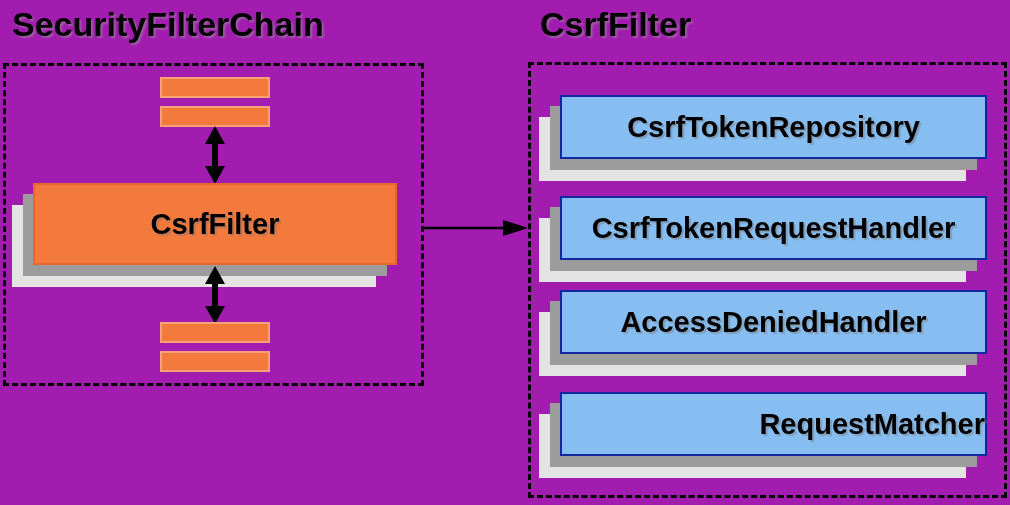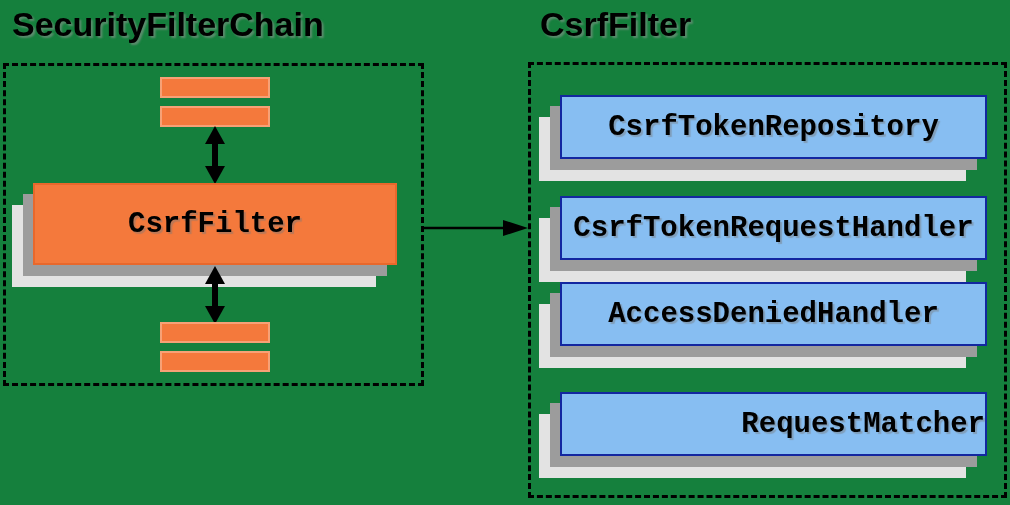--- a/index.html
+++ b/index.html
@@ -5,21 +5,21 @@
   html, body {
     margin: 0;
     padding: 0;
     background: #ffffff;
     font-family: "Liberation Sans", "DejaVu Sans", sans-serif;
   }
   .canvas {
     position: relative;
     width: 1010px;
     height: 505px;
-    background: #15803d;
+    background: #a21caf;
     overflow: hidden;
   }
   .title {
     position: absolute;
     margin: 0;
     font-size: 34px;
     font-weight: bold;
     color: #000000;
     line-height: 40px;
     letter-spacing: 0px;
@@ -62,37 +62,36 @@
     display: flex;
     align-items: center;
     justify-content: center;
   }
   .box-label {
     font-size: 29px;
     font-weight: bold;
     color: #000000;
     text-shadow: 2px 2px 1px rgba(120,120,120,0.45);
     white-space: nowrap;
-    font-family: Liberation Mono, monospace;
   }
   .component-box {
     position: absolute;
     left: 560px;
     width: 427px; height: 64px;
     background: #87BEF2;
     border: 2px solid #1327A0;
     box-sizing: border-box;
     box-shadow: -10px 11px 0 0 #9C9C9C, -21px 22px 0 0 #E3E3E3;
     display: flex;
     align-items: center;
     justify-content: center;
   }
   .component-1 { top: 95px;  }
   .component-2 { top: 196px; }
-  .component-3 { top: 282px; }
+  .component-3 { top: 290px; }
   .component-4 { top: 392px; justify-content: flex-end; }
 
   .arrow-svg { position: absolute; display: block; }
   .varrow-1 { left: 197px; top: 126px; }
   .varrow-2 { left: 197px; top: 266px; }
   .harrow   { left: 424px; top: 216px; }
 </style>
 </head>
 <body>
 

